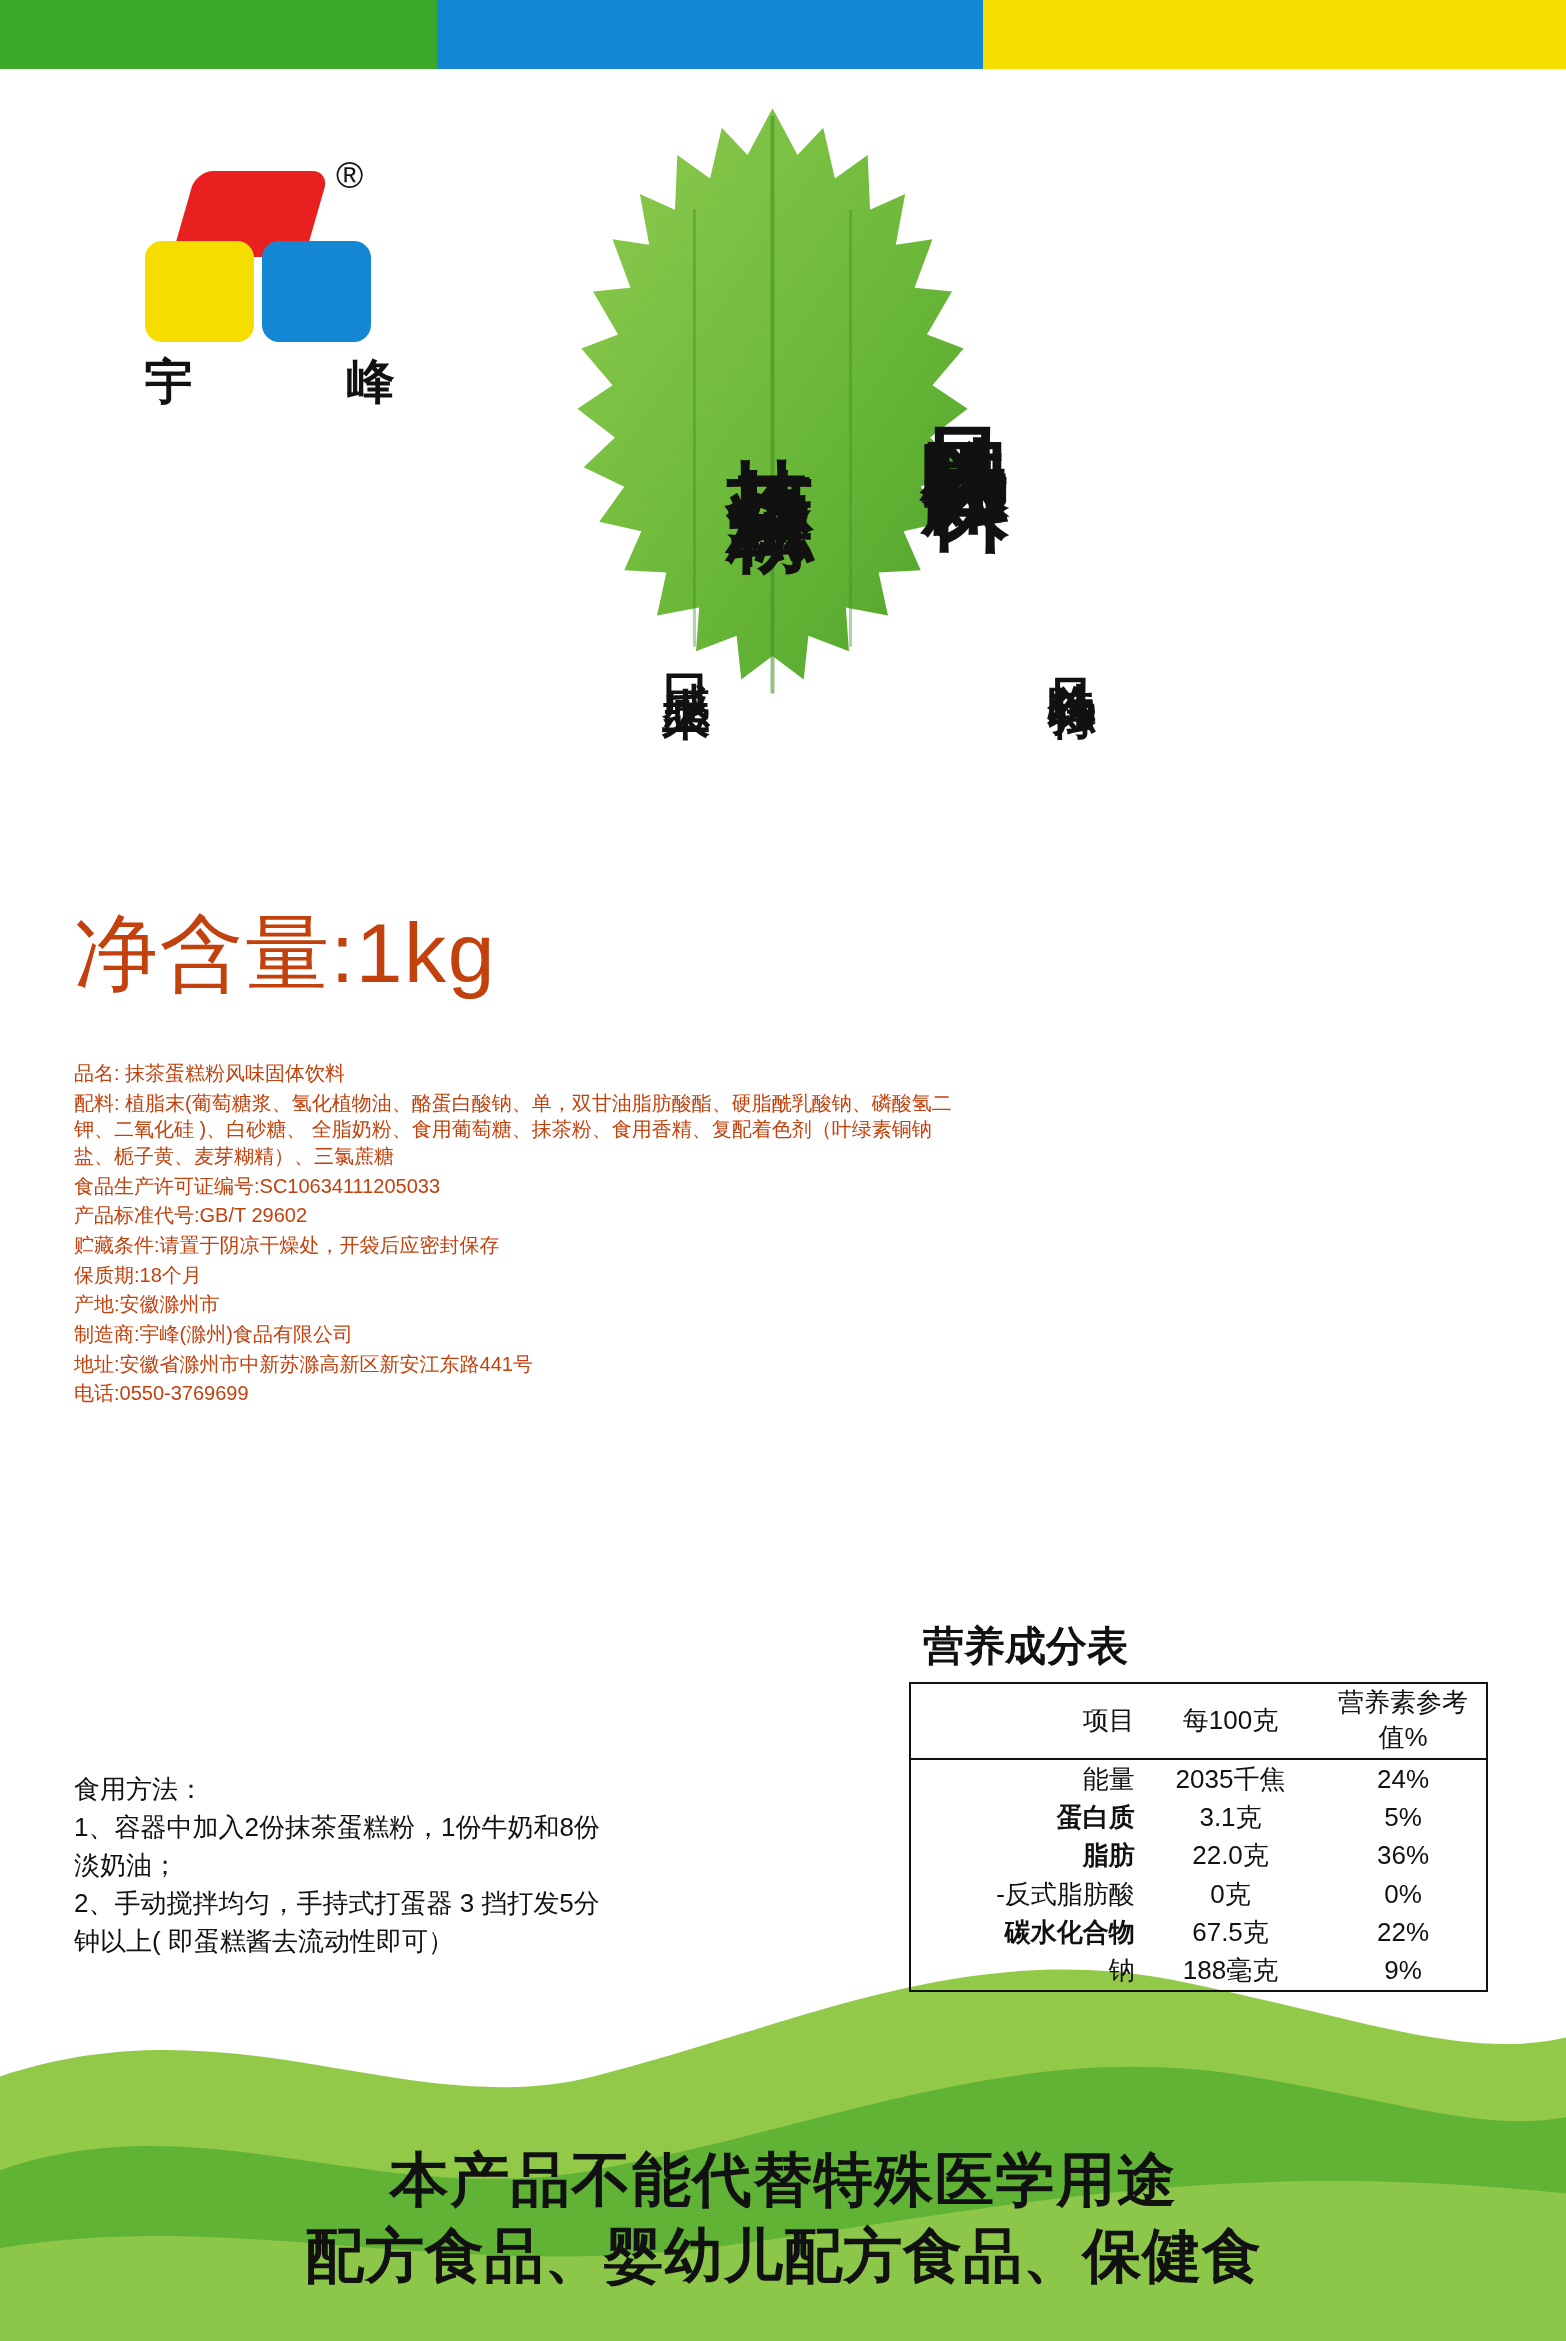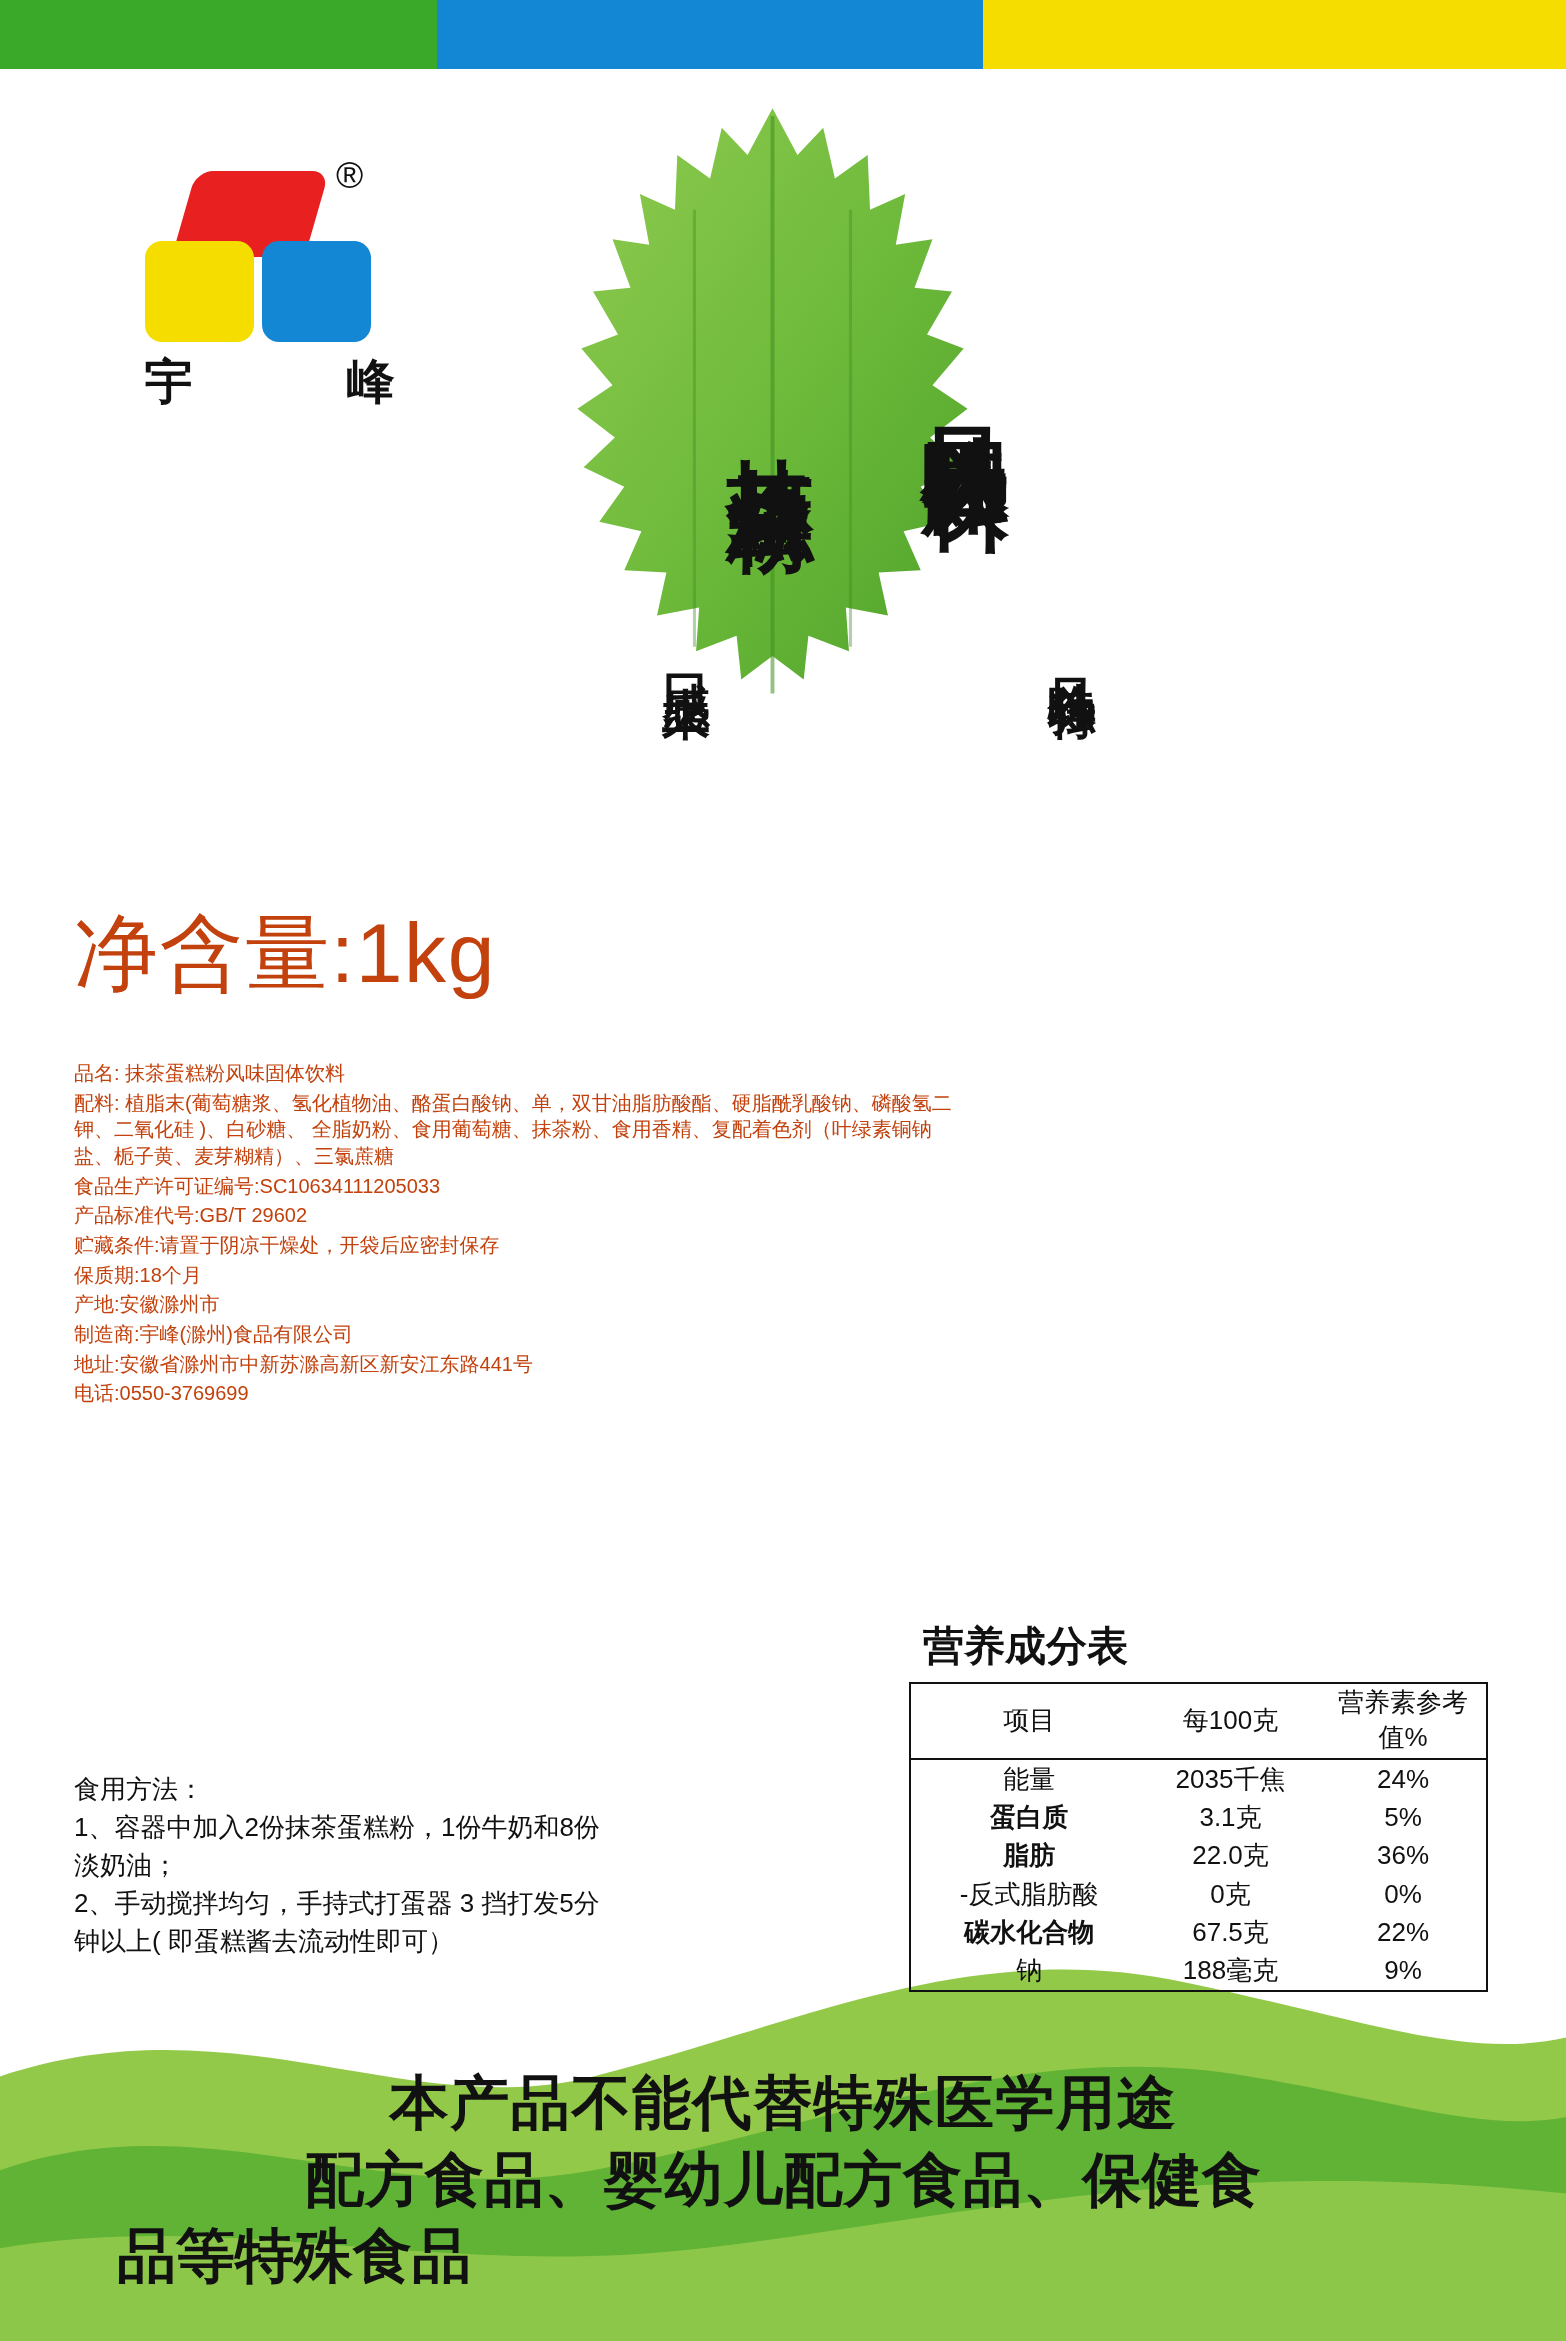--- a/index.html
+++ b/index.html
@@ -62,21 +62,21 @@
   .usage{position:absolute;left:74px;top:1702px;width:796px;font-size:26px;line-height:1.40;color:#111;}
   .usage .line{margin:0 0 1.6px 0;}
 
   
   .nutri{position:absolute;left:909px;top:1550px;width:593px;}
   .nutri-title{font-size:41px;font-weight:bold;color:#111;margin:0 0 7.8px 14px;}
   table.nutri-table{border-collapse:collapse;width:579px;background:transparent;border:2.3px solid #111;}
   table.nutri-table th,table.nutri-table td{font-size:26px;color:#111;padding:1.6px 6.2px;}
   table.nutri-table thead th{font-weight:normal;padding-bottom:3.1px;}
   table.nutri-table thead tr{border-bottom:2.3px solid #111;}
-  .c-item{text-align:center;width:234px;padding-left:12.5px !important;}
+  .c-item{text-align:right;width:234px;padding-left:12.5px !important;}
   .c-val{text-align:center;width:180px;}
   .c-nrv{text-align:center;width:166px;}
   .bold{font-weight:bold;}
 
   
   .statement{position:absolute;left:0;bottom:47px;width:1567px;text-align:center;
              font-size:59px;font-weight:bold;line-height:1.30;color:#111;}
   .statement .l1{letter-spacing:1.6px;}
   .statement .l2{letter-spacing:0.8px;}
   .statement .l3{text-align:left;padding-left:117px;}
@@ -208,17 +208,16 @@
           <td class="c-val">188毫克</td>
           <td class="c-nrv">9%</td>
         </tr>
       </tbody>
     </table>
   </div>
 
   <div class="statement">
     <div class="l1">本产品不能代替特殊医学用途</div>
     <div class="l2">配方食品、婴幼儿配方食品、保健食</div>
-    <div class="l3">品等特殊食品</div>
   </div>
 
 </div>
 
 
 </body></html>

